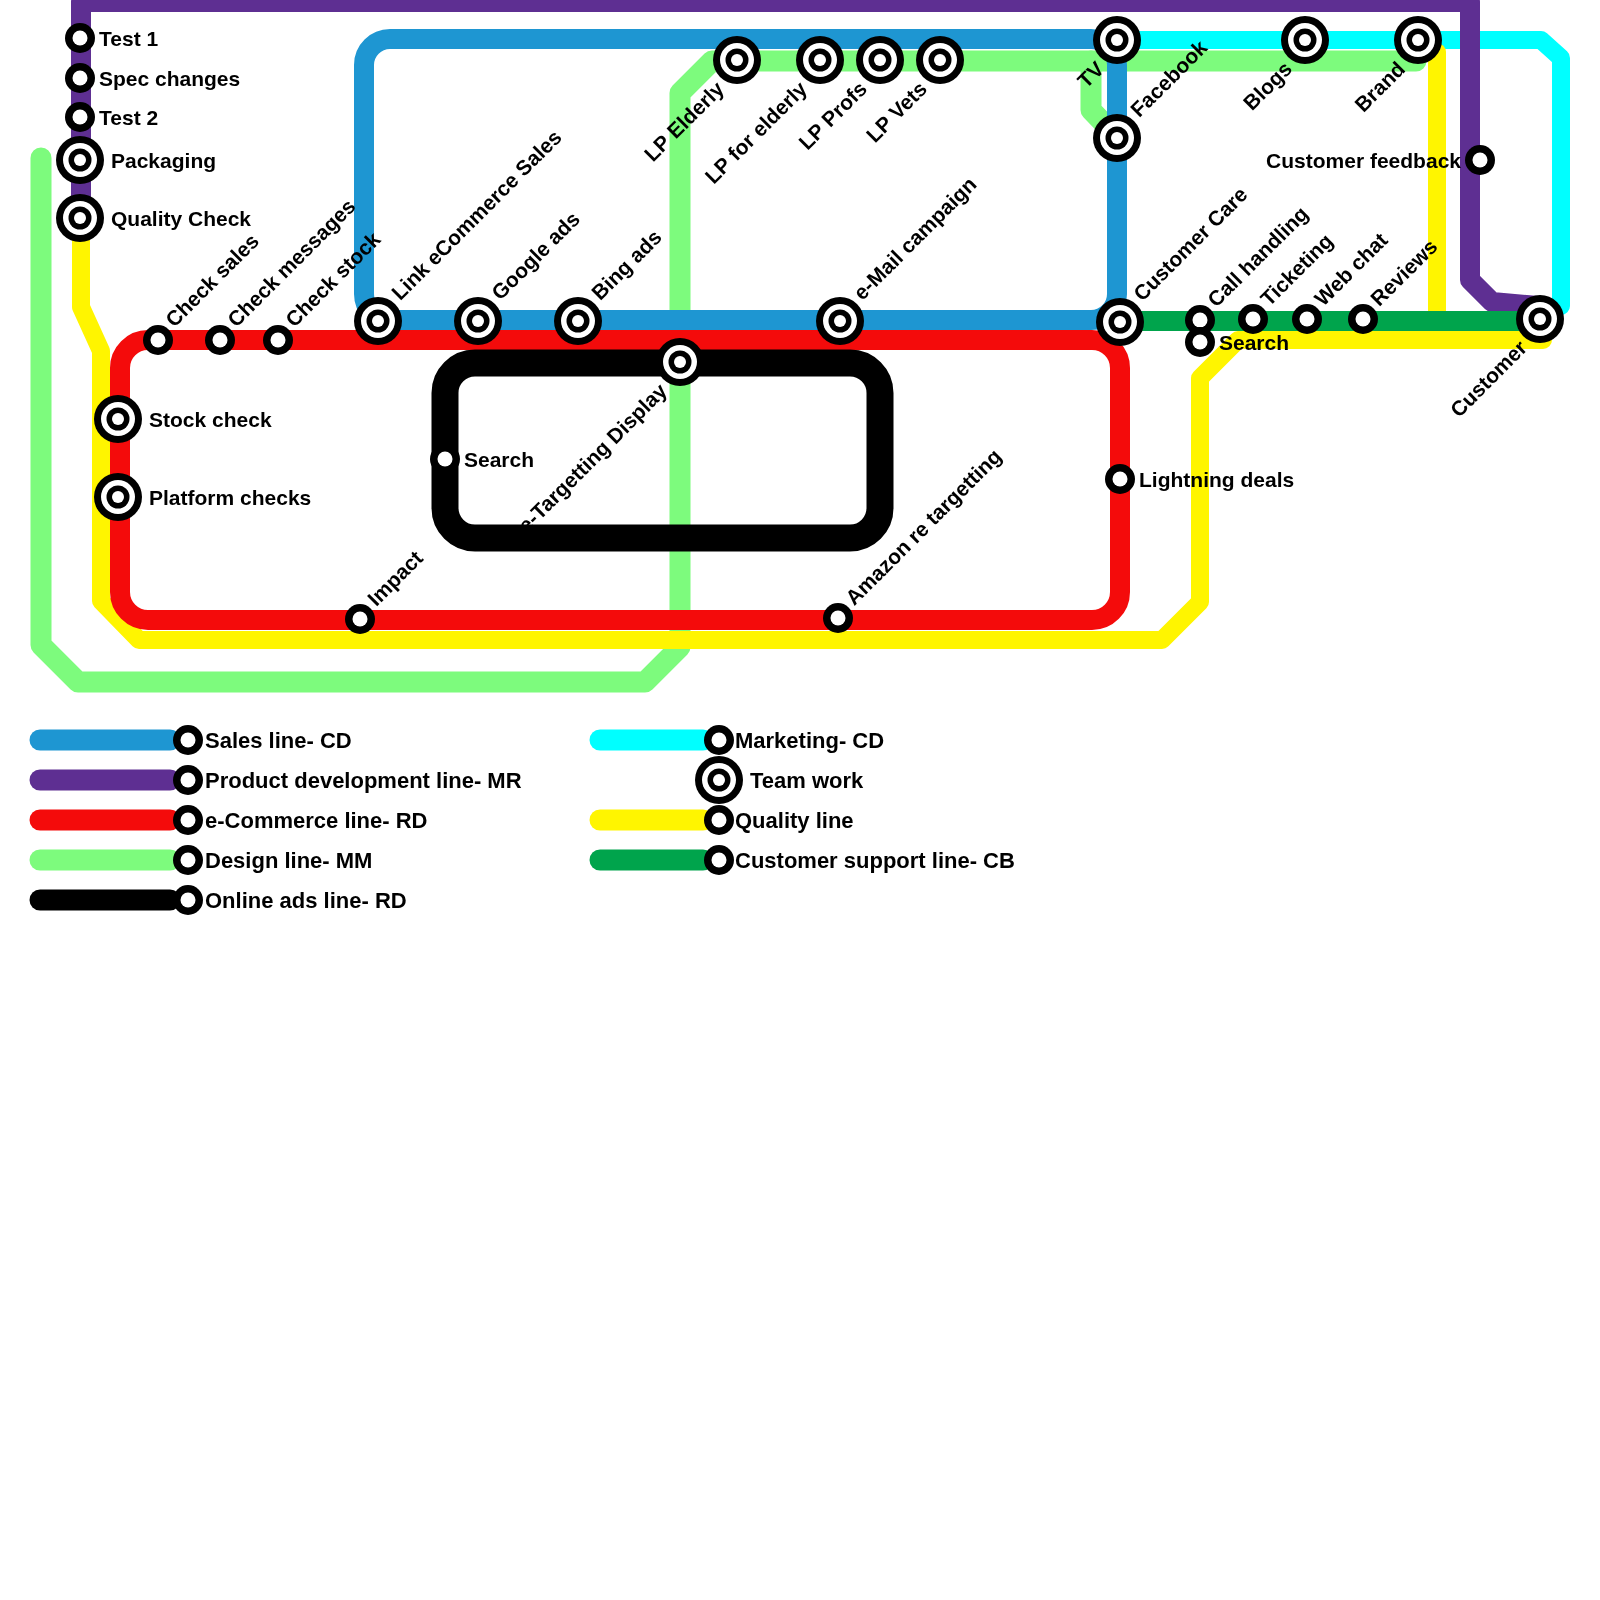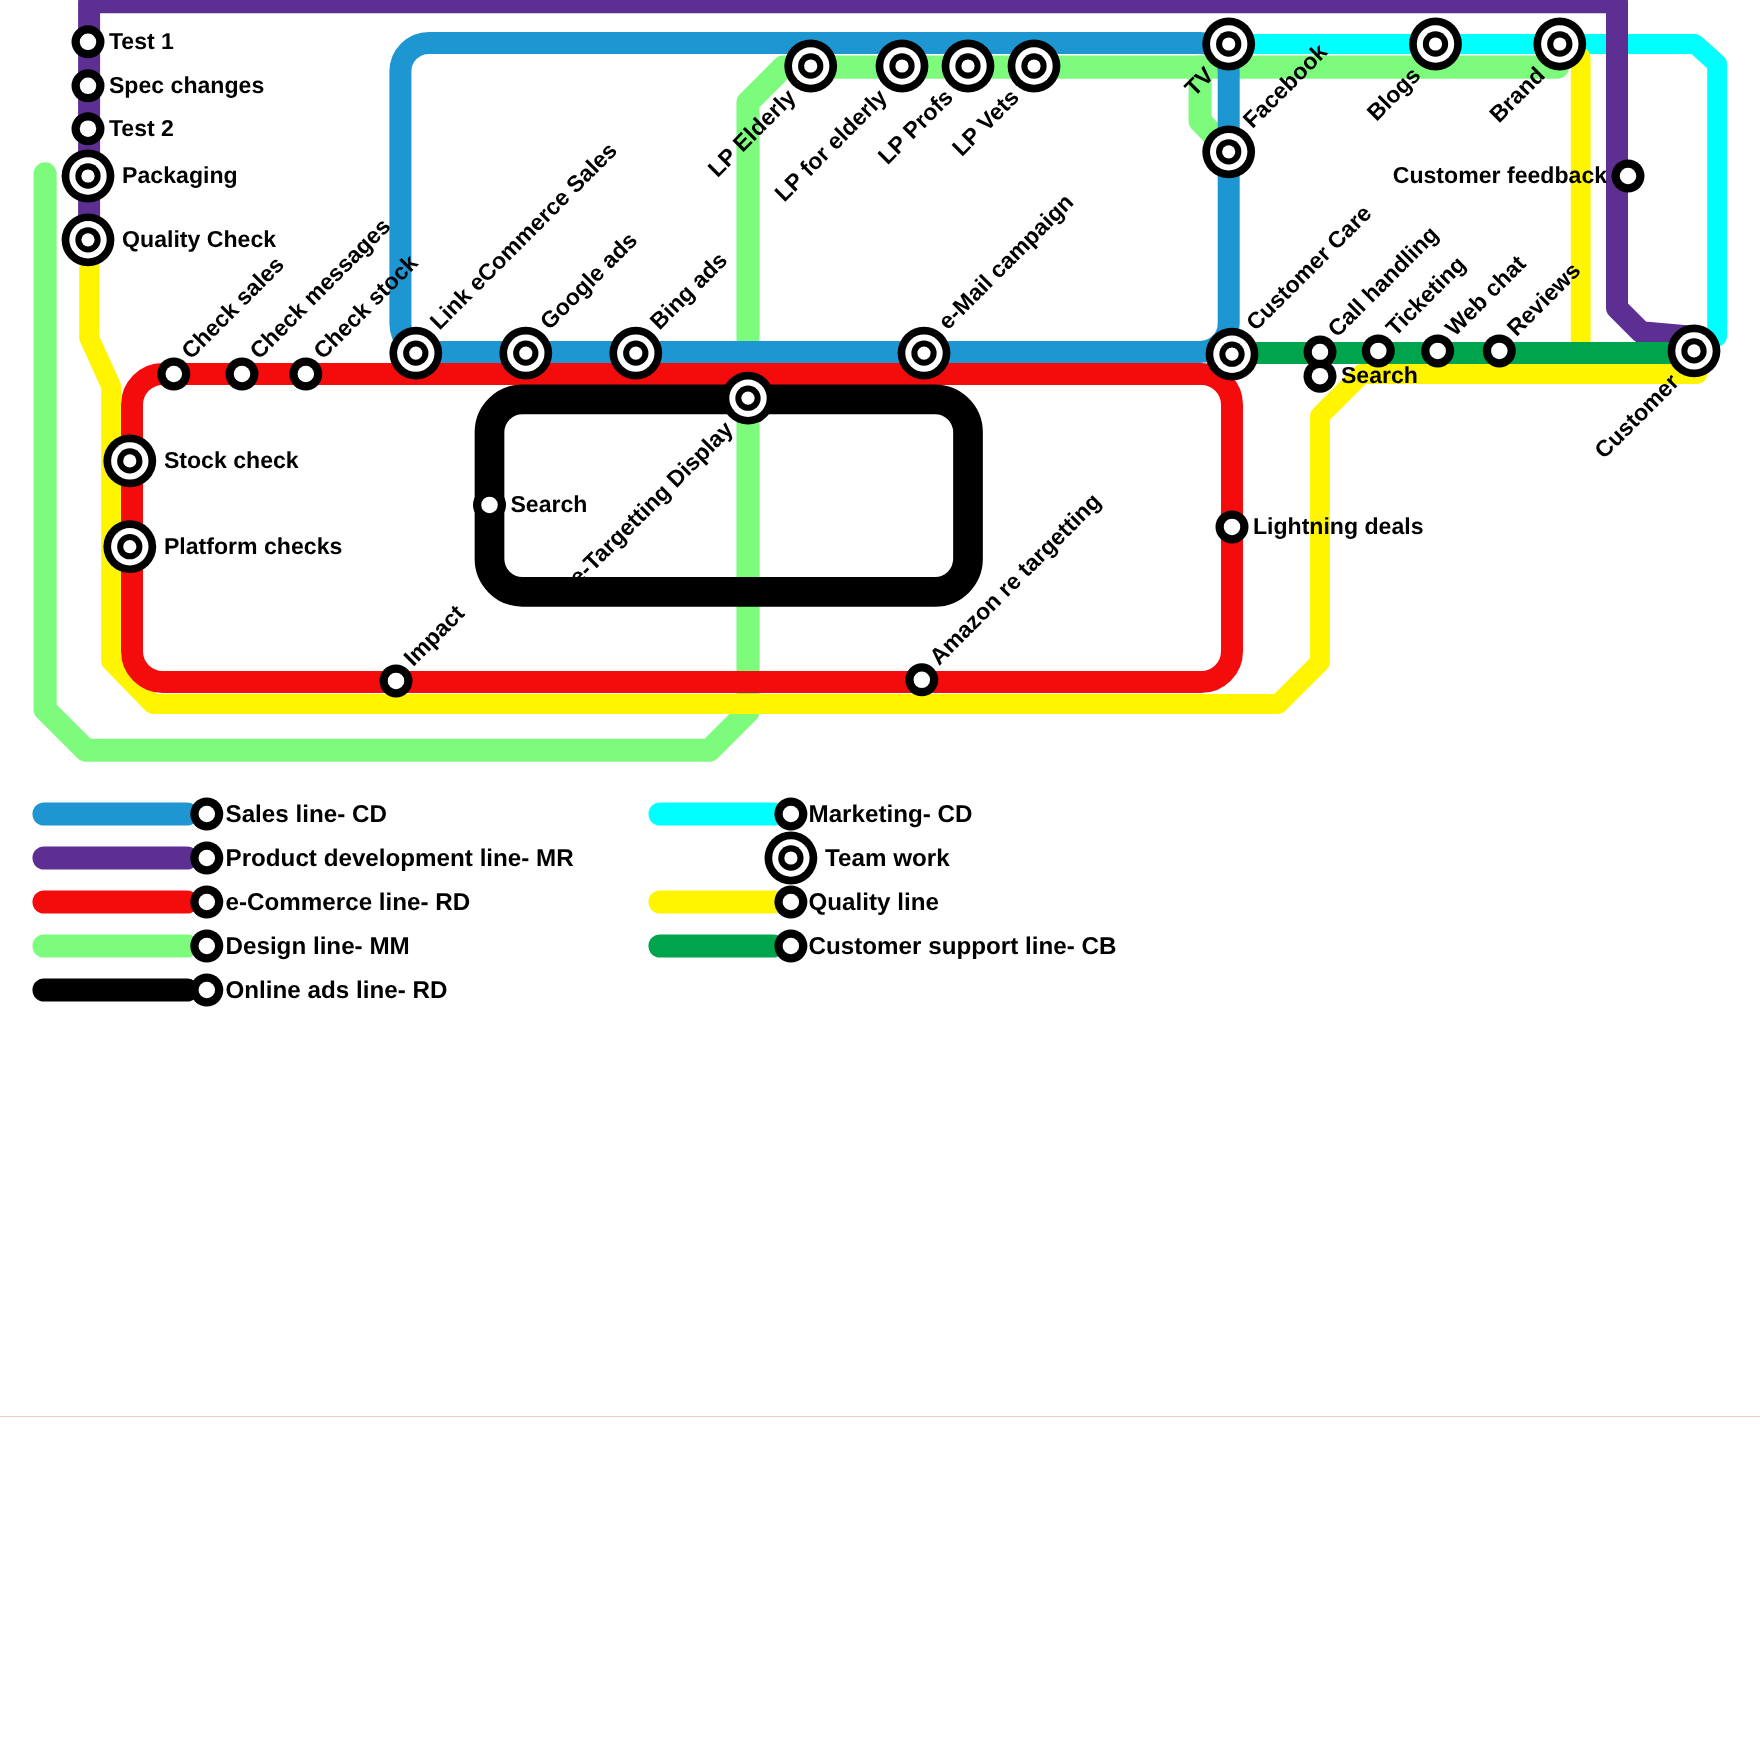--- a/index.html
+++ b/index.html
@@ -1,16 +1,16 @@
 <!DOCTYPE html>
 <html><head>
 <meta charset="utf-8">
 <style>
   html,body{margin:0;padding:0;background:#ffffff;}
-  #stage{position:relative;width:1600px;height:1288px;background:#c2410c;overflow:hidden;}
+  #stage{position:relative;width:1600px;height:1600px;background:#0f766e;overflow:hidden;}
   svg{position:absolute;left:0;top:0;}
   .lbl{font:bold 21px "Liberation Sans", sans-serif;fill:#000;}
   .leg{font:bold 22px "Liberation Sans", sans-serif;fill:#000;}
 </style>
 </head>
 <body>
 
 <div id="stage">
     <svg width="1600" height="1600" viewBox="0 0 1600 1600">
       <rect x="0" y="0" width="1600" height="1600" fill="#FFFFFF"></rect>

